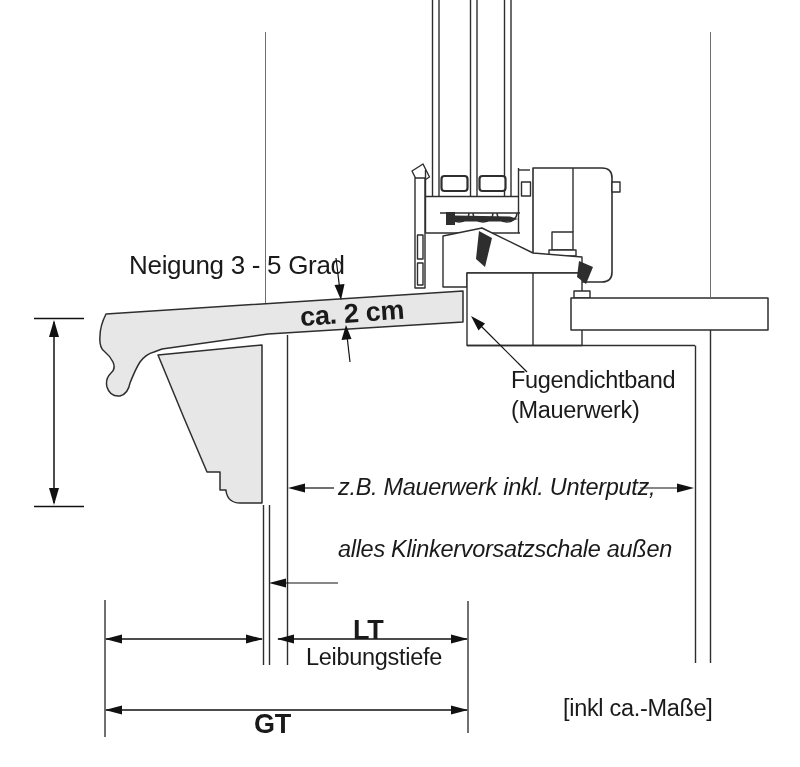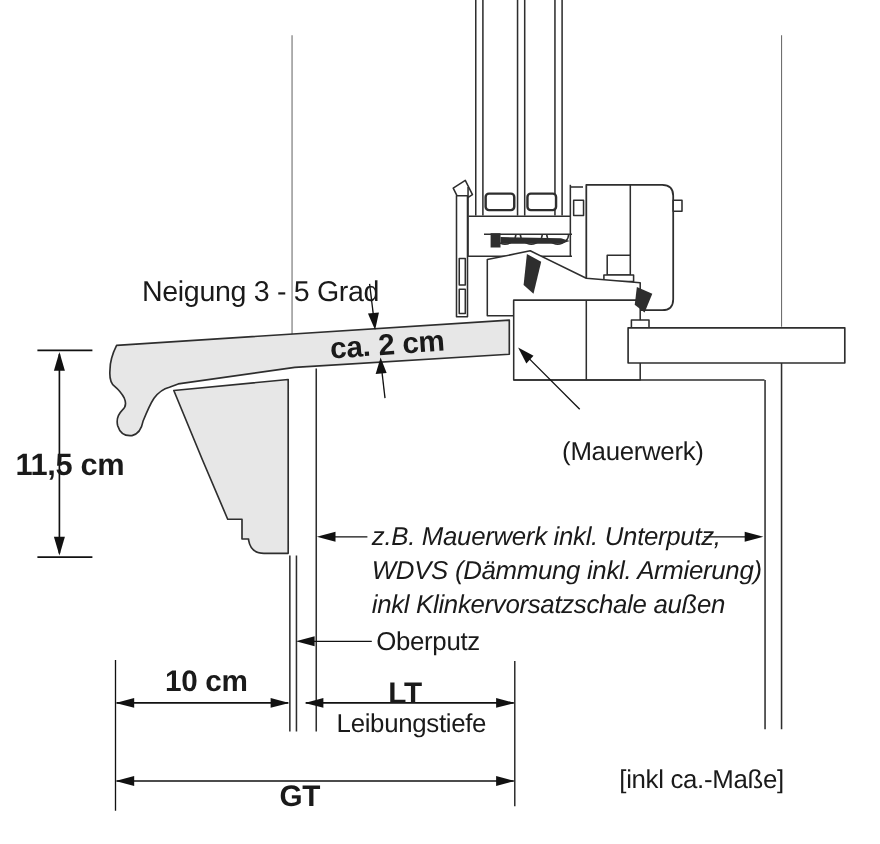--- a/index.html
+++ b/index.html
@@ -162,30 +162,27 @@
     <g>
       <line class="dimthin" x1="105" y1="600" x2="105" y2="737"></line>
       <line class="dimthin" x1="468" y1="601" x2="468" y2="733"></line>
     </g>
   </svg>
 
   <div class="lbl s26" style="left:129px;top:250px;">Neigung 3 - 5 Grad</div>
 
   <div class="lbl b27 rot" style="left:299px;top:301px;">ca. 2 cm</div>
 
-  <div class="lbl b28" style="left:14px;top:406px;">11,5 cm</div>
 
+  <div class="lbl s23" style="left:511px;top:366px;">Fugendichtband</div>
   <div class="lbl s23" style="left:511px;top:396px;">(Mauerwerk)</div>
 
   <div class="lbl s23 ml" style="left:338px;top:472px;">z.B. Mauerwerk inkl. Unterputz,</div>
-  <div class="lbl s23 ml" style="left:338px;top:503px;">WDVS (Dämmung inkl. Armierung)</div>
-  <div class="lbl s23 ml" style="left:338px;top:534px;">inkl Klinkervorsatzschale außen</div>
+  <div class="lbl s23 ml" style="left:338px;top:534px;">alles Klinkervorsatzschale außen</div>
 
-  <div class="lbl s23" style="left:342px;top:569px;">Oberputz</div>
 
-  <div class="lbl b27" style="left:150px;top:603px;">10 cm</div>
   <div class="lbl b27" style="left:353px;top:614px;">LT</div>
   <div class="lbl s23" style="left:306px;top:643px;">Leibungstiefe</div>
 
   <div class="lbl b27" style="left:254px;top:708px;">GT</div>
 
   <div class="lbl s23" style="left:563px;top:694px;">[inkl ca.-Maße]</div>
 </div>
 
 </body></html>

